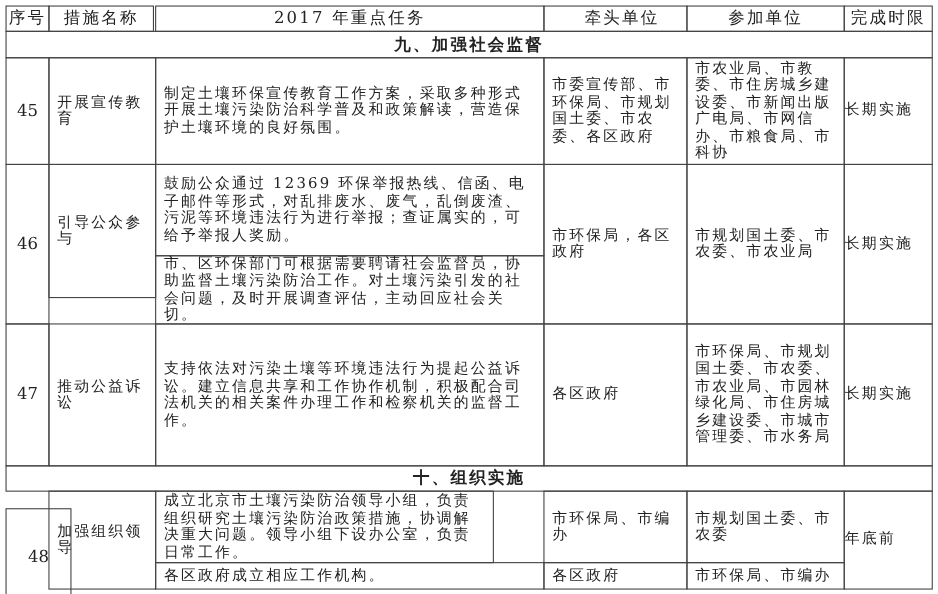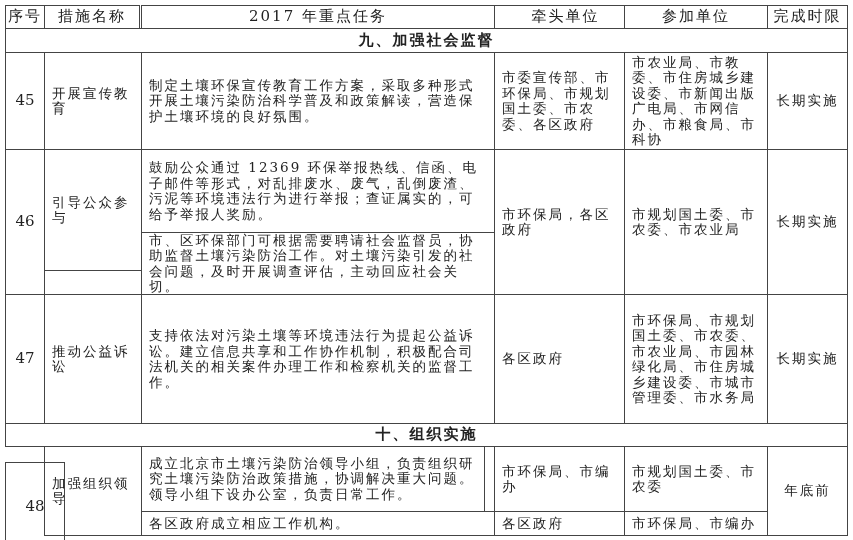--- a/index.html
+++ b/index.html
@@ -7,21 +7,21 @@
          font-family:"DejaVu Serif", "Liberation Serif", serif; color:#222; }
   .tbl { position:absolute; left:5px; top:5px; width:843px; height:531px; }
   .cell { position:absolute; box-sizing:border-box; border:1px solid #444;
           font-size:13.5px; line-height:15.5px; letter-spacing:2px; }
   .hdr { display:flex; align-items:center; justify-content:center;
          font-family:"DejaVu Sans","Liberation Sans",sans-serif; font-size:15px; letter-spacing:2px; }
   .sec { display:flex; align-items:center; justify-content:center;
          font-family:"DejaVu Sans","Liberation Sans",sans-serif; font-size:15px; font-weight:bold; letter-spacing:2px; }
   .num { display:flex; align-items:center; justify-content:center; font-size:15px; letter-spacing:0; }
   .txt { display:flex; align-items:center; padding:0 5px 0 7px; }
-  .ctr { display:flex; align-items:center; justify-content:center; }
+  .ctr { display:flex; align-items:center; }
   .txt span, .ctr span { display:block; word-break:break-all; }
 </style>
 </head>
 <body>
 
 <div class="tbl">
 
   <div class="cell hdr" style="left:0;top:0;width:40px;height:24px;">序号</div>
   <div class="cell hdr" style="left:39px;top:0;width:96px;height:24px;">措施名称</div>
   <div class="cell hdr" style="left:136px;top:0;width:354px;height:24px;font-family:'DejaVu Serif',serif;">2017 年重点任务</div>
@@ -84,21 +84,21 @@
   <div class="cell ctr" style="left:762px;top:289px;width:81px;height:130px;">
       <span>长期实施</span>
     </div>
 
   <div class="cell sec" style="left:0;top:418px;width:843px;height:24px;">十、组织实施</div>
 
   <div class="cell num" style="left:0;top:457px;width:60px;height:90px;">48</div>
   <div class="cell txt" style="left:39px;top:441px;width:98px;height:90px;">
       <span>加强组织领导</span>
     </div>
-  <div class="cell txt" style="left:136px;top:441px;width:344px;height:66px;">
+  <div class="cell txt" style="left:136px;top:441px;width:308px;height:66px;">
       <span>成立北京市土壤污染防治领导小组，负责组织研究土壤污染防治政策措施，协调解决重大问题。领导小组下设办公室，负责日常工作。</span>
     </div>
   <div class="cell txt" style="left:136px;top:506px;width:354px;height:25px;">
       <span>各区政府成立相应工作机构。</span>
     </div>
   <div class="cell txt" style="left:489px;top:441px;width:131px;height:66px;">
       <span>市环保局、市编办</span>
     </div>
   <div class="cell txt" style="left:489px;top:506px;width:131px;height:25px;">
       <span>各区政府</span>

